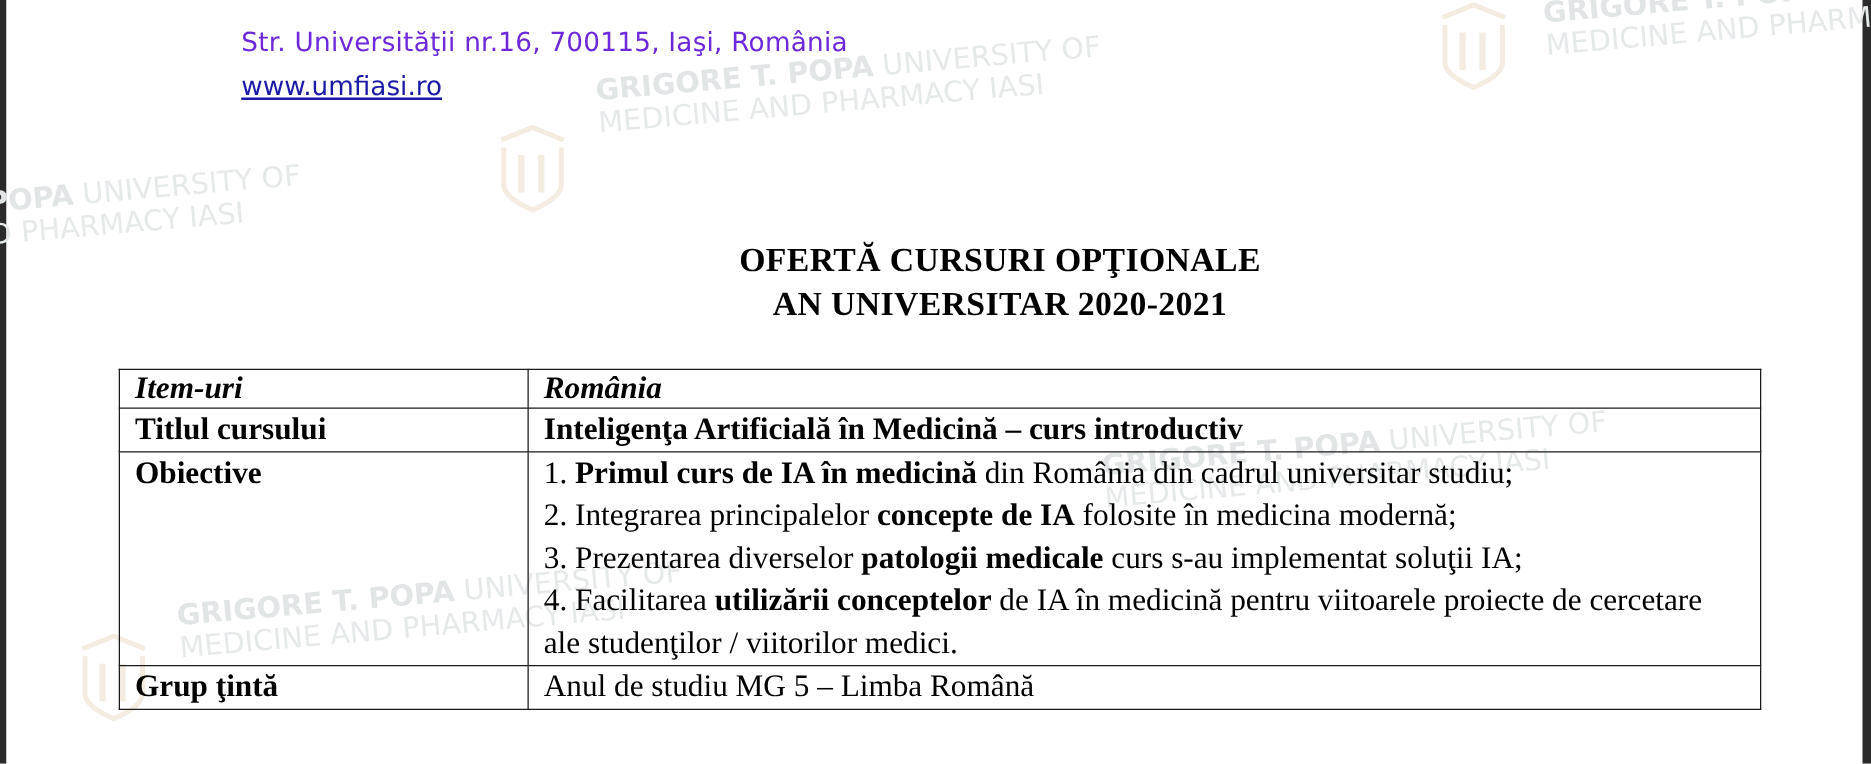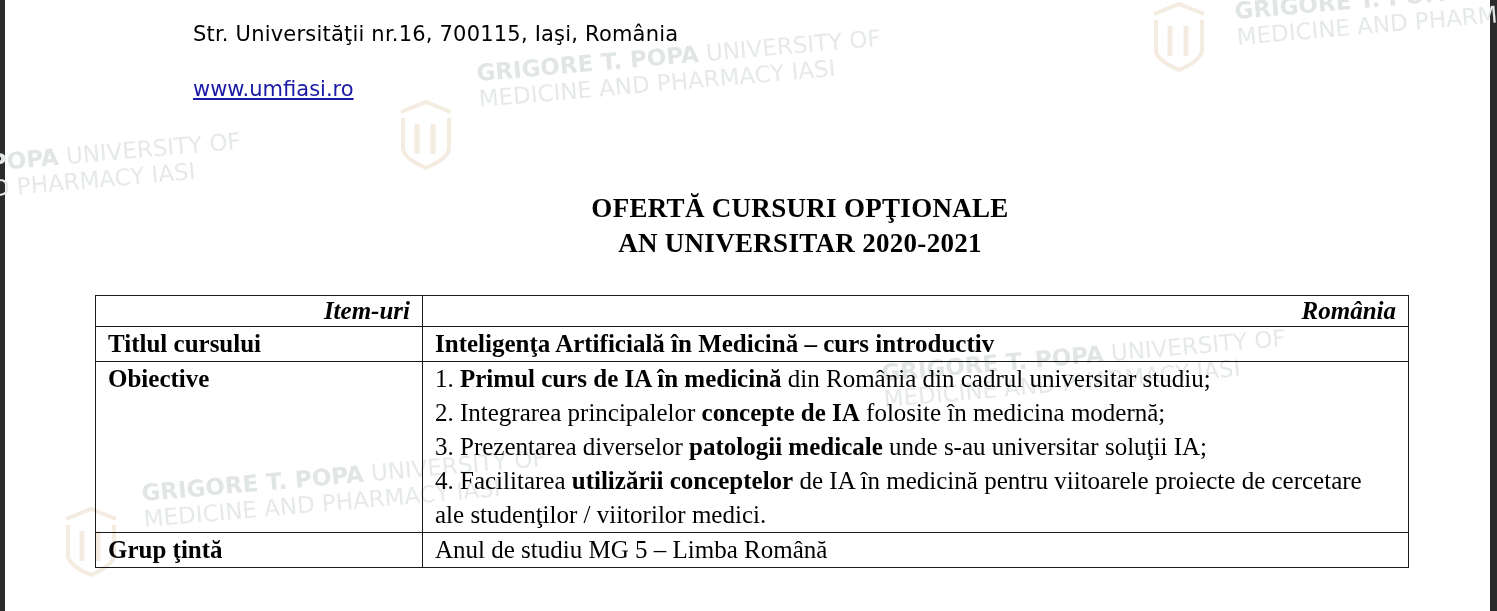--- a/index.html
+++ b/index.html
@@ -13,33 +13,33 @@
 
     
     .wm { position: absolute; transform-origin: left bottom; transform: rotate(-5deg); white-space: nowrap;
           font-family: "DejaVu Sans", sans-serif; color: #e6e9ea; pointer-events: none; }
     .wm .l1 { font-size: 23px; line-height: 26px; }
     .wm .l1 b { font-weight: bold; color: #e1e5e6; }
     .wm .l2 { font-size: 23px; line-height: 26px; }
     .wm-shield { position: absolute; width: 62px; height: 74px; pointer-events: none; }
 
     .address { position: absolute; left: 193px; top: 22px; font-family: "DejaVu Sans", sans-serif;
-               font-size: 21px; color: #000000; letter-spacing: 0.2px; }
+               font-size: 21px; color: #6d28d9; letter-spacing: 0.2px; }
     .site-link { position: absolute; left: 193px; top: 57px; font-family: "DejaVu Sans", sans-serif;
-                 font-size: 21px; color: #1a1aa6; text-decoration: underline; margin-top: 20px; }
+                 font-size: 21px; color: #1a1aa6; text-decoration: underline; }
 
     .title { position: absolute; left: 0; width: 1600px; text-align: center; font-weight: bold;
              font-size: 27px; color: #000; letter-spacing: 0.3px; }
     .title.t1 { top: 193px; }
     .title.t2 { top: 228px; }
 
     table.offer { position: absolute; left: 95px; top: 295px; width: 1314px; border-collapse: collapse;
                   font-size: 25px; color: #000; }
     table.offer td, table.offer th { border: 1.5px solid #1a1a1a; padding: 0 12px; vertical-align: top; line-height: 34px; }
-    table.offer th { font-style: italic; font-weight: bold; text-align: right; line-height: 30px; }
+    table.offer th { font-style: italic; font-weight: bold; text-align: left; line-height: 30px; }
     table.offer td.label { font-weight: bold; width: 302px; }
     table.offer td.value b { font-weight: bold; }
     .obj-line { display: block; }
   </style>
 </head>
 <body>
 
 <div class="left-bar"></div>
 <div class="right-bar"></div>
 
@@ -94,21 +94,21 @@
   </tr>
   <tr>
     <td class="label">Titlul cursului</td>
     <td class="value"><b>Inteligenţa Artificială în Medicină – curs introductiv</b></td>
   </tr>
   <tr>
     <td class="label">Obiective</td>
     <td class="value">
       <span class="obj-line"><span>1. </span><b>Primul curs de IA în medicină</b><span> din România din cadrul universitar studiu;</span></span>
       <span class="obj-line"><span>2. Integrarea principalelor </span><b>concepte de IA</b><span> folosite în medicina modernă;</span></span>
-      <span class="obj-line"><span>3. Prezentarea diverselor </span><b>patologii medicale</b><span> unde s-au universitar soluţii IA;</span></span>
+      <span class="obj-line"><span>3. Prezentarea diverselor </span><b>patologii medicale</b><span> curs s-au implementat soluţii IA;</span></span>
       <span class="obj-line"><span>4. Facilitarea </span><b>utilizării conceptelor</b><span> de IA în medicină pentru viitoarele proiecte de cercetare ale studenţilor / viitorilor medici.</span></span>
     </td>
   </tr>
   <tr>
     <td class="label">Grup ţintă</td>
     <td class="value">Anul de studiu MG 5 – Limba Română</td>
   </tr>
 </tbody>
   </table>
 

